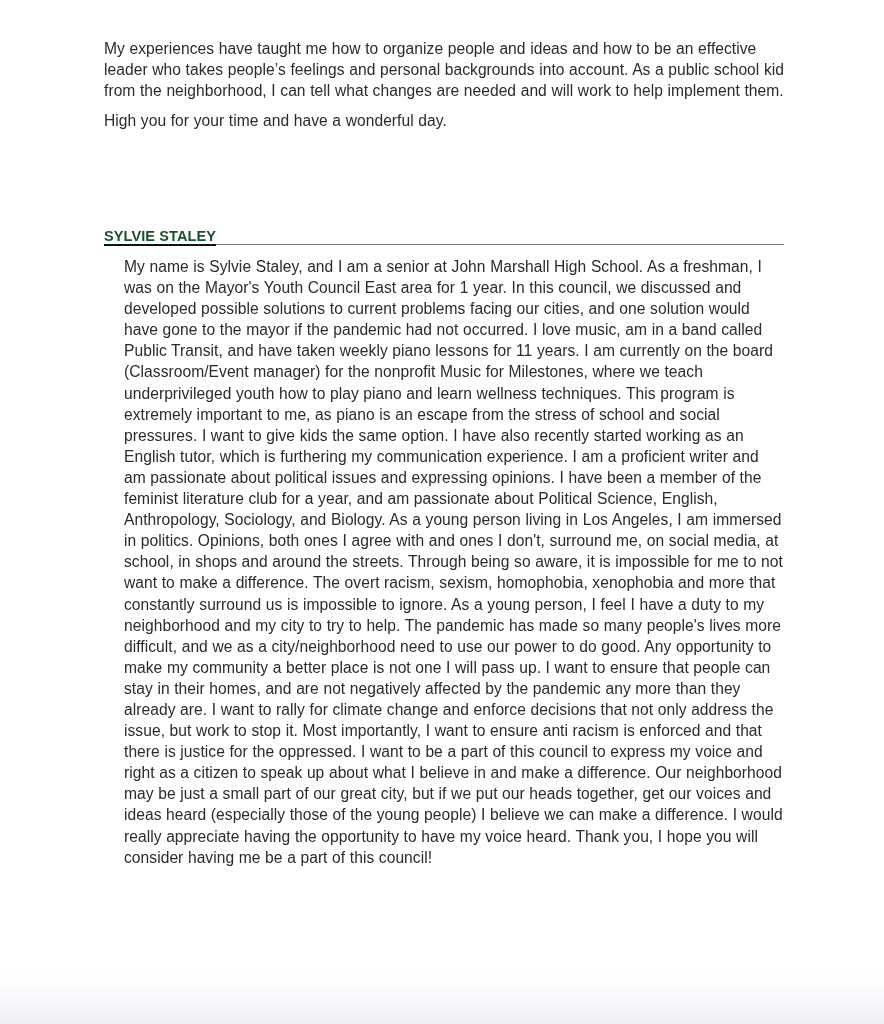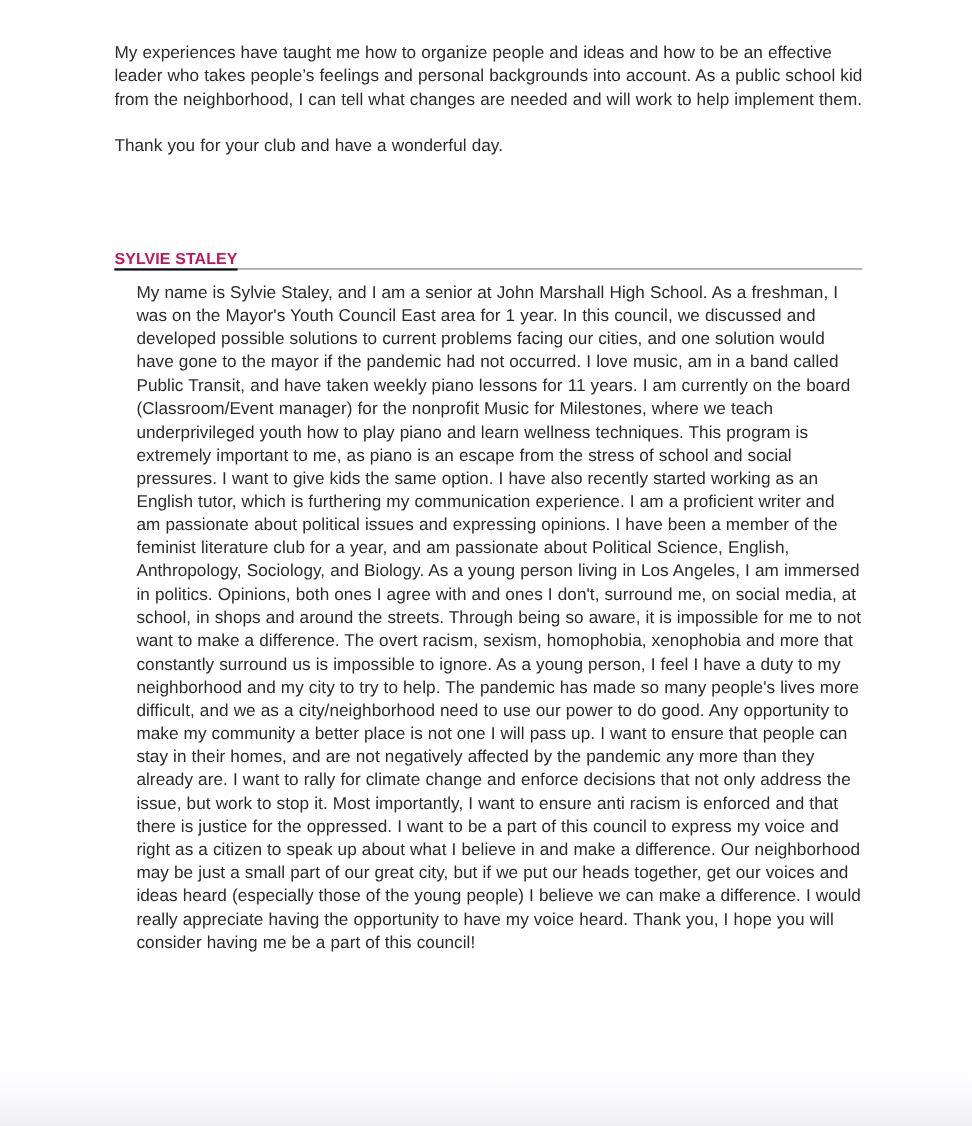--- a/index.html
+++ b/index.html
@@ -22,21 +22,21 @@
       width: 680px;
     }
     .para {
       font-size: 15.6px;
       line-height: 21.1px;
       margin: 0;
       letter-spacing: 0.05px;
       word-spacing: 0.2px;
     }
     .intro-para {
-      margin-bottom: 21px;
+      margin-bottom: 9px;
     }
     .closing {
       margin-bottom: 0;
     }
     .section {
       position: absolute;
       left: 104px;
       top: 226px;
       width: 680px;
     }
@@ -45,37 +45,37 @@
       height: 18px;
       border-bottom: 1.5px solid #7a7a7a;
     }
     .heading {
       position: absolute;
       left: 0;
       bottom: -1.5px;
       font-size: 14.5px;
       font-weight: bold;
       letter-spacing: 0.1px;
-      color: #be185d;
+      color: #14532d;
       border-bottom: 2px solid #111111;
       line-height: 16px;
       padding-bottom: 0;
       text-transform: uppercase;
     }
     .bio {
       margin-top: 11px;
       margin-left: 20px;
     }
   </style>
 </head>
 <body>
 
 <div class="page">
   <p class="para intro-para">My experiences have taught me how to organize people and ideas and how to be an effective leader who takes people’s feelings and personal backgrounds into account. As a public school kid from the neighborhood, I can tell what changes are needed and will work to help implement them.</p>
-  <p class="para closing">Thank you for your club and have a wonderful day.</p>
+  <p class="para closing">High you for your time and have a wonderful day.</p>
 </div>
 
 <div class="section">
   <div class="heading-row">
     <span class="heading">SYLVIE STALEY</span>
   </div>
   <p class="para bio">My name is Sylvie Staley, and I am a senior at John Marshall High School. As a freshman, I was on the Mayor's Youth Council East area for 1 year. In this council, we discussed and developed possible solutions to current problems facing our cities, and one solution would have gone to the mayor if the pandemic had not occurred. I love music, am in a band called Public Transit, and have taken weekly piano lessons for 11 years. I am currently on the board (Classroom/Event manager) for the nonprofit Music for Milestones, where we teach underprivileged youth how to play piano and learn wellness techniques. This program is extremely important to me, as piano is an escape from the stress of school and social pressures. I want to give kids the same option. I have also recently started working as an English tutor, which is furthering my communication experience. I am a proficient writer and am passionate about political issues and expressing opinions. I have been a member of the feminist literature club for a year, and am passionate about Political Science, English, Anthropology, Sociology, and Biology. As a young person living in Los Angeles, I am immersed in politics. Opinions, both ones I agree with and ones I don't, surround me, on social media, at school, in shops and around the streets. Through being so aware, it is impossible for me to not want to make a difference. The overt racism, sexism, homophobia, xenophobia and more that constantly surround us is impossible to ignore. As a young person, I feel I have a duty to my neighborhood and my city to try to help. The pandemic has made so many people's lives more difficult, and we as a city/neighborhood need to use our power to do good. Any opportunity to make my community a better place is not one I will pass up. I want to ensure that people can stay in their homes, and are not negatively affected by the pandemic any more than they already are. I want to rally for climate change and enforce decisions that not only address the issue, but work to stop it. Most importantly, I want to ensure anti racism is enforced and that there is justice for the oppressed. I want to be a part of this council to express my voice and right as a citizen to speak up about what I believe in and make a difference. Our neighborhood may be just a small part of our great city, but if we put our heads together, get our voices and ideas heard (especially those of the young people) I believe we can make a difference. I would really appreciate having the opportunity to have my voice heard. Thank you, I hope you will consider having me be a part of this council!</p>
 </div>
 
 </body></html>

